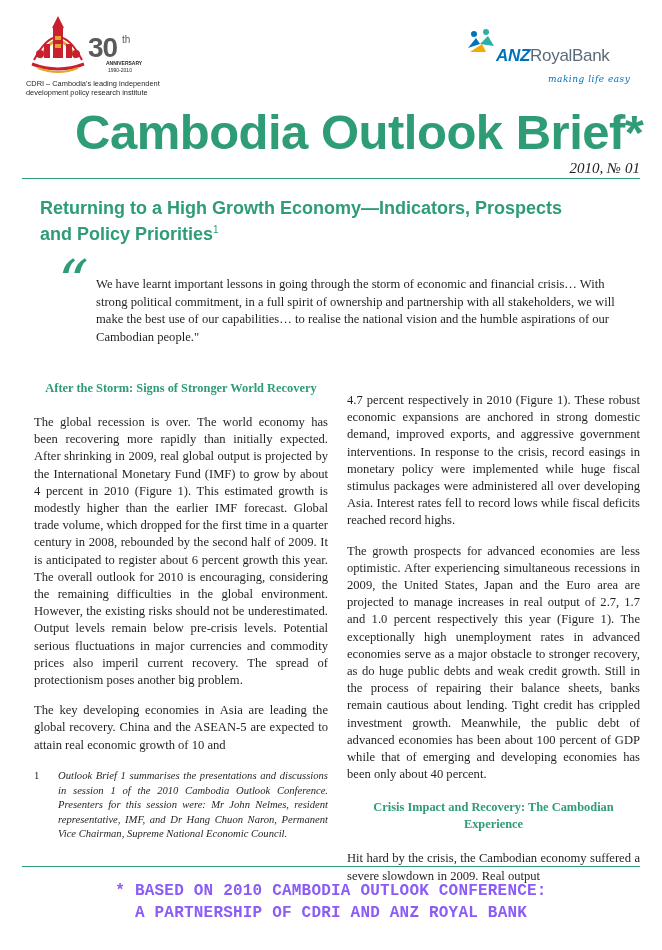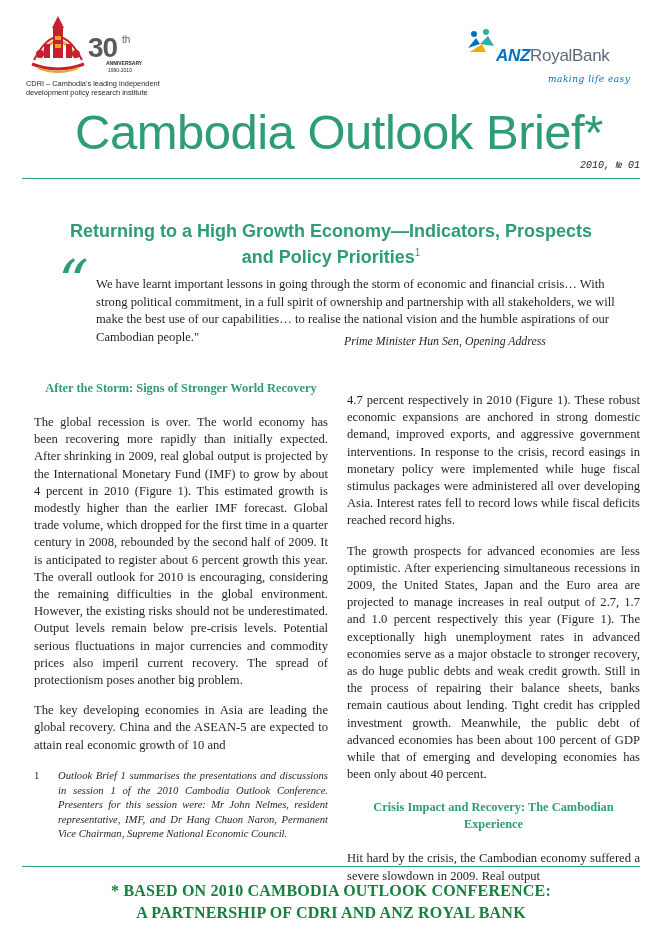--- a/index.html
+++ b/index.html
@@ -9,44 +9,44 @@
   
   .cdri-logo { position: absolute; left: 28px; top: 14px; width: 130px; height: 62px; }
   .cdri-tagline { position: absolute; left: 26px; top: 79px; width: 160px; font-family: "Liberation Sans", "DejaVu Sans", sans-serif; font-size: 7.4px; line-height: 9px; color: #231f20; }
   .anz-logo { position: absolute; left: 462px; top: 28px; width: 190px; height: 62px; }
   .anz-word { position: absolute; left: 496px; top: 46px; font-family: "Liberation Sans", "DejaVu Sans", sans-serif; font-size: 17px; font-weight: bold; color: #0072bc; letter-spacing: -0.3px; }
   .anz-word .anz { font-style: italic; font-weight: 900; }
   .anz-word .royal { font-weight: normal; color: #5b6b7a; }
   .anz-slogan { position: absolute; left: 548px; top: 67px; font-family: "DejaVu Serif", serif; font-style: italic; font-size: 9px; color: #0072bc; letter-spacing: 0.5px; margin-top: 7px; }
 
   .brief-title { position: absolute; left: 75px; top: 104px; font-family: "Liberation Sans", "DejaVu Sans", sans-serif; font-size: 49px; color: #2e9c74; letter-spacing: -0.5px; line-height: 56px; }
-  .issue { position: absolute; right: 22px; top: 160px; font-family: Liberation Mono, monospace; font-style: italic; font-size: 10px; color: #231f20; text-align: center; }
+  .issue { position: absolute; right: 22px; top: 160px; font-family: Liberation Serif, serif; font-style: italic; font-size: 15px; color: #231f20; text-align: center; }
   .title-rule { position: absolute; left: 22px; right: 22px; top: 178px; height: 1px; background: #2e9c74; }
 
-  .subtitle { position: absolute; left: 40px; right: 40px; top: 220px; text-align: center; font-family: "Liberation Sans", "DejaVu Sans", sans-serif; font-size: 18px; font-weight: bold; color: #2e9c74; line-height: 22px; }
+  .subtitle { position: absolute; left: 40px; right: 40px; top: 197px; font-family: "Liberation Sans", "DejaVu Sans", sans-serif; font-size: 18px; font-weight: bold; color: #2e9c74; line-height: 22px; }
   .subtitle sup { font-size: 10px; vertical-align: 7px; font-weight: normal; }
 
   .quote-mark { position: absolute; left: 58px; top: 252px; font-family: "DejaVu Serif", serif; font-size: 60px; font-style: italic; color: #2e9c74; line-height: 60px; }
   .quote-text { position: absolute; left: 96px; top: 264px; width: 540px; font-size: 12.6px; line-height: 17.5px; color: #231f20; margin-top: 12px; }
   .quote-attrib { position: absolute; left: 344px; top: 333px; font-size: 11.8px; font-style: italic; line-height: 16px; }
 
   
   .col { position: absolute; font-size: 12.6px; line-height: 17.2px; color: #231f20; text-align: justify; }
   .col-left { left: 34px; top: 380px; width: 294px; }
   .col-right { left: 347px; top: 392px; width: 293px; }
   .section-head { font-weight: bold; color: #2e9c74; font-size: 12.4px; line-height: 17px; text-align: center; }
   .col p { margin-top: 13px; }
   .col .head + p { margin-top: 17px; }
   .col-right p:first-child { margin-top: 0; }
   .footnote { position: absolute; left: 34px; top: 769px; width: 294px; font-size: 10.6px; font-style: italic; line-height: 14.5px; text-align: justify; }
   .footnote .num { font-style: normal; position: absolute; left: 0; top: 0; }
   .footnote .ftext { display: block; padding-left: 24px; }
 
   .bottom-rule { position: absolute; left: 22px; right: 22px; top: 866px; height: 1px; background: #2e9c74; }
-  .bottom-banner { position: absolute; left: 0; right: 0; top: 880px; text-align: center; font-family: Liberation Serif, serif; font-weight: bold; font-size: 16px; line-height: 22px; color: #15803d; letter-spacing: 0.2px; }
+  .bottom-banner { position: absolute; left: 0; right: 0; top: 880px; text-align: center; font-family: Liberation Mono, monospace; font-weight: bold; font-size: 16px; line-height: 22px; color: #8b5cf6; letter-spacing: 0.2px; }
 </style>
 </head>
 <body>
 
 <div class="cdri-logo">
   <svg width="130" height="62" viewBox="0 0 130 62">
 
     <path d="M12 44 Q30 10 48 44" fill="none" stroke="#e3a829" stroke-width="3"></path>
     <path d="M6 46 Q30 0 54 46" fill="none" stroke="#c8202f" stroke-width="2"></path>
     <rect x="25" y="14" width="10" height="30" fill="#c8202f"></rect>
@@ -74,33 +74,33 @@
     <path d="M4 20 L12 10 L16 16 Z" fill="#0072bc"></path>
     <path d="M16 16 L24 8 L30 18 Z" fill="#2bb0a8"></path>
     <path d="M6 24 L18 16 L22 24 Z" fill="#f2a900"></path>
   </svg>
 </div>
 <div class="anz-word">
   <span class="anz">ANZ</span><span class="royal">RoyalBank</span>
 </div>
 <div class="anz-slogan">making life easy</div>
 
-<h1 class="brief-title" style="font-weight:normal;">Cambodia Outlook Brief*</h1>
+<h1 class="brief-title" style="font-weight:bold;">Cambodia Outlook Brief*</h1>
 <div class="issue">2010, № 01</div>
 <div class="title-rule"></div>
 
 <h2 class="subtitle">
   <span>Returning to a High Growth Economy—Indicators, Prospects</span><br>
   <span>and Policy Priorities</span><sup>1</sup>
 </h2>
 
 <div class="quote-mark">“</div>
 <blockquote class="quote-text">We have learnt important lessons in going through the storm of economic and financial crisis… With strong political commitment, in a full spirit of ownership and partnership with all stakeholders, we will make the best use of our capabilities… to realise the national vision and the humble aspirations of our Cambodian people."</blockquote>
 <div class="quote-attrib">
-  <span>Prime Minister Hun Sen, Opening Address</span><br>
+  <br>
 </div>
 
 <div class="col col-left">
   <div class="section-head head">After the Storm: Signs of Stronger World Recovery</div>
   <p>The global recession is over. The world economy has been recovering more rapidly than initially expected. After shrinking in 2009, real global output is projected by the International Monetary Fund (IMF) to grow by about 4 percent in 2010 (Figure 1). This estimated growth is modestly higher than the earlier IMF forecast. Global trade volume, which dropped for the first time in a quarter century in 2008, rebounded by the second half of 2009. It is anticipated to register about 6 percent growth this year. The overall outlook for 2010 is encouraging, considering the remaining difficulties in the global environment. However, the existing risks should not be underestimated. Output levels remain below pre-crisis levels. Potential serious fluctuations in major currencies and commodity prices also imperil current recovery. The spread of protectionism poses another big problem.</p>
   <p>The key developing economies in Asia are leading the global recovery. China and the ASEAN-5 are expected to attain real economic growth of 10 and</p>
 </div>
 
 <div class="footnote">
   <span class="num">1</span>

